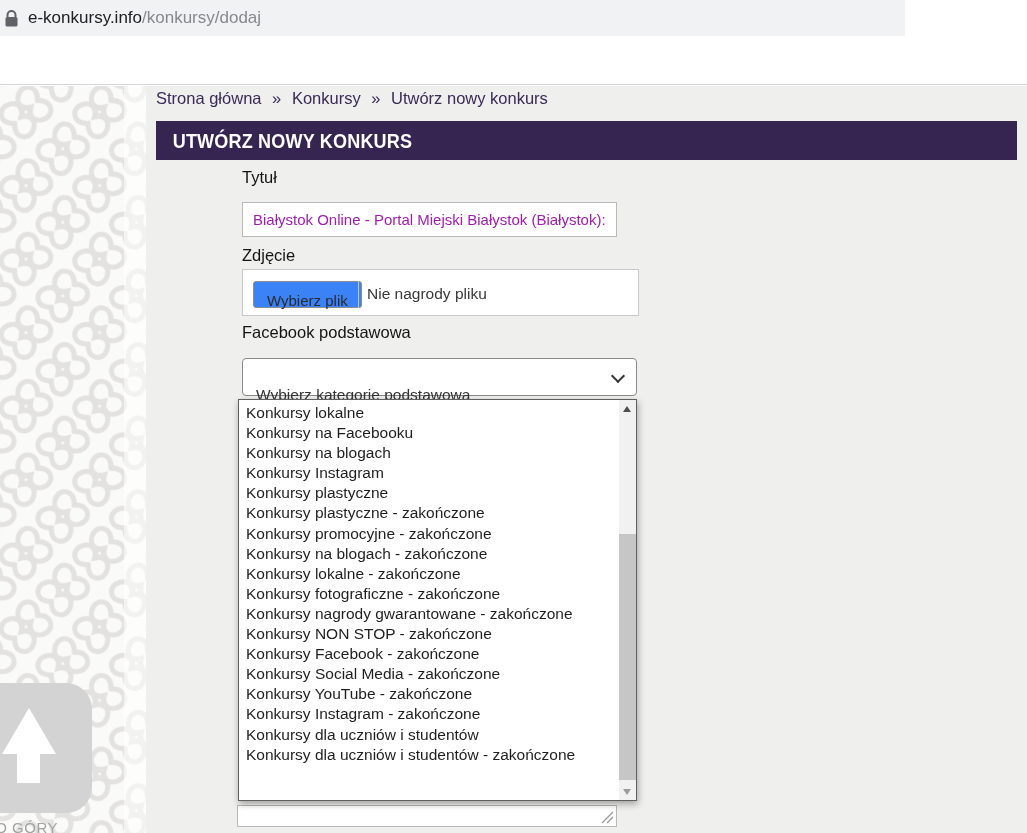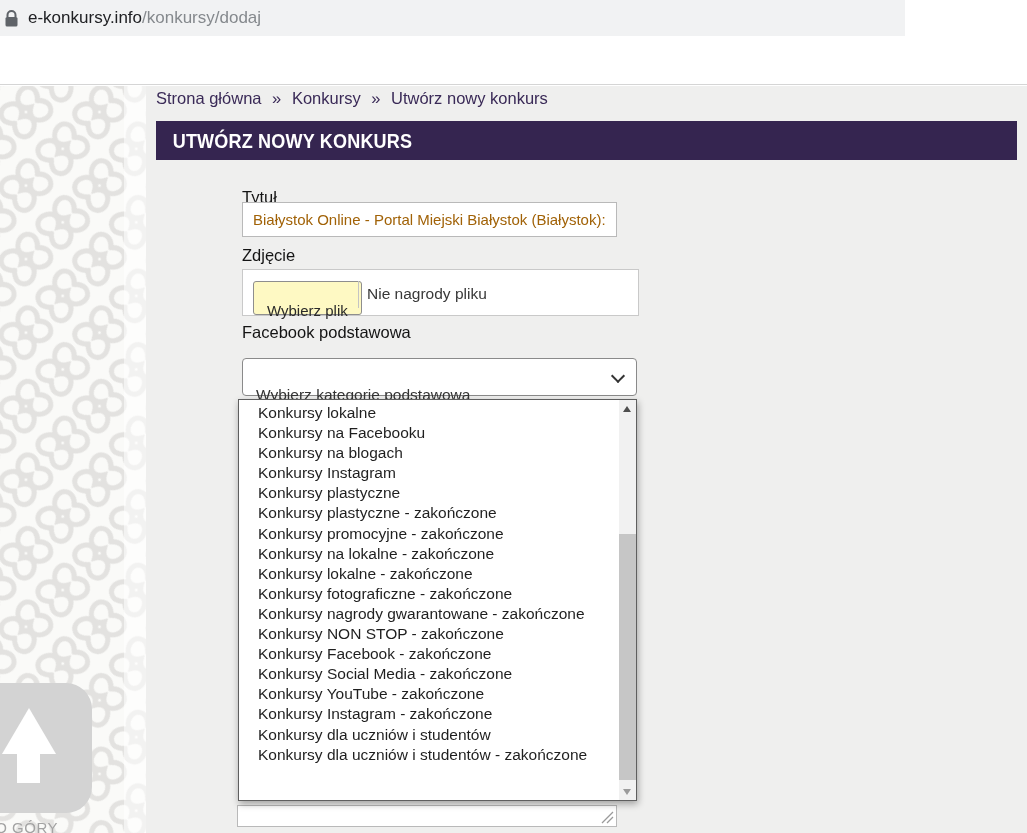--- a/index.html
+++ b/index.html
@@ -44,41 +44,41 @@
   .breadcrumb .crumb-link{cursor:pointer}
   .breadcrumb .sep{padding:0 6px}
 
   
   .header-bar{left:156px;top:35px;width:861px;height:39px;background:var(--header-bg)}
   .header-bar .title{display:block;padding-left:19px;line-height:39px;color:#fff;font-size:20.5px;font-weight:bold;
     letter-spacing:.2px;transform:scaleX(.88);transform-origin:left center;white-space:nowrap}
 
   
   .field-label{font-size:16.5px;color:#141414;white-space:nowrap}
-  .lbl-title{left:242px;top:102px}
+  .lbl-title{left:242px;top:82px}
   .lbl-photo{left:242px;top:160px}
   .lbl-category{left:242px;top:237px}
 
   .title-input{left:242px;top:116px;width:375px;height:35px;background:#fff;border:1px solid #b9b9b9;
-    font-family:inherit;font-size:15px;color:#a16207;padding:0 10px;outline:none}
+    font-family:inherit;font-size:15px;color:#a21caf;padding:0 10px;outline:none}
 
   .file-box{left:242px;top:183px;width:397px;height:47px;background:#fff;border:1px solid #c9c9c9}
-  .file-btn{left:10px;top:11px;height:27px;padding:16px 13px;background:#fef9c3;
+  .file-btn{left:10px;top:11px;height:27px;padding:6px 13px;background:#3b82f6;
     border:1px solid #8e8e8e;border-radius:3px;font-family:inherit;font-size:15px;color:#2a2a2a;cursor:pointer;line-height:25px}
   .file-sep{left:115px;top:11px;width:1px;height:27px;background:#c4c4c4}
   .file-status{left:124px;top:0;line-height:47px;font-size:15.5px;color:#383838;white-space:nowrap}
 
   .select-box{left:242px;top:272px;width:395px;height:38px;background:#fff;border:1px solid #8a8a8a;border-radius:4px;cursor:pointer}
   .select-value{left:13px;top:17px;line-height:37px;font-size:15.5px;color:#333;white-space:nowrap}
   .chevron{right:13px;top:12px;width:10px;height:10px;border-right:2px solid #333;border-bottom:2px solid #333;transform:rotate(45deg)}
 
   
   .option-list{left:238px;top:313px;width:399px;height:402px;background:#fff;border:1px solid #5f5f5f;
     box-shadow:1px 3px 7px rgba(0,0,0,.33);z-index:5;overflow:hidden;padding-top:3px}
-  .option-item{height:20.1px;line-height:20.1px;padding-left:19px;padding-right:22px;font-size:15.5px;color:#1f1f1f;
+  .option-item{height:20.1px;line-height:20.1px;padding-left:7px;padding-right:22px;font-size:15.5px;color:#1f1f1f;
     white-space:nowrap;overflow:hidden;cursor:pointer}
 
   .sb{right:0;top:0;width:17px;height:400px;background:#f1f1f1}
   .sb-btn{left:0;width:17px;height:17px;background:#f1f1f1;cursor:pointer}
   .sb-up{top:0}
   .sb-down{bottom:0}
   .tri-up{left:4px;top:6px;width:0;height:0;border-left:4.5px solid transparent;border-right:4.5px solid transparent;border-bottom:6px solid #4e4e4e}
   .tri-down{left:4px;top:6px;width:0;height:0;border-left:4.5px solid transparent;border-right:4.5px solid transparent;border-top:6px solid #9b9b9b}
   .sb-thumb{left:0;top:134px;width:17px;height:246px;background:#c6c6c6;cursor:grab}
 
@@ -165,21 +165,21 @@
       <div class="option-item">Konkursy Instagram</div>
 
       <div class="option-item">Konkursy plastyczne</div>
 
 
 
       <div class="option-item">Konkursy plastyczne - zakończone</div>
 
       <div class="option-item">Konkursy promocyjne - zakończone</div>
 
-      <div class="option-item">Konkursy na lokalne - zakończone</div>
+      <div class="option-item">Konkursy na blogach - zakończone</div>
 
       <div class="option-item">Konkursy lokalne - zakończone</div>
 
       <div class="option-item">Konkursy fotograficzne - zakończone</div>
 
       <div class="option-item">Konkursy nagrody gwarantowane - zakończone</div>
 
       <div class="option-item">Konkursy NON STOP - zakończone</div>
 
       <div class="option-item">Konkursy Facebook - zakończone</div>

